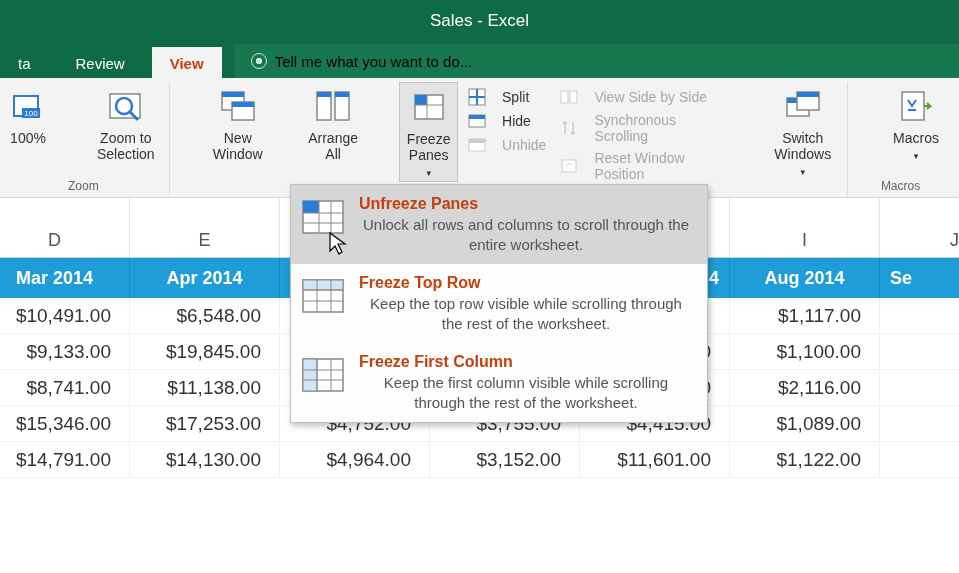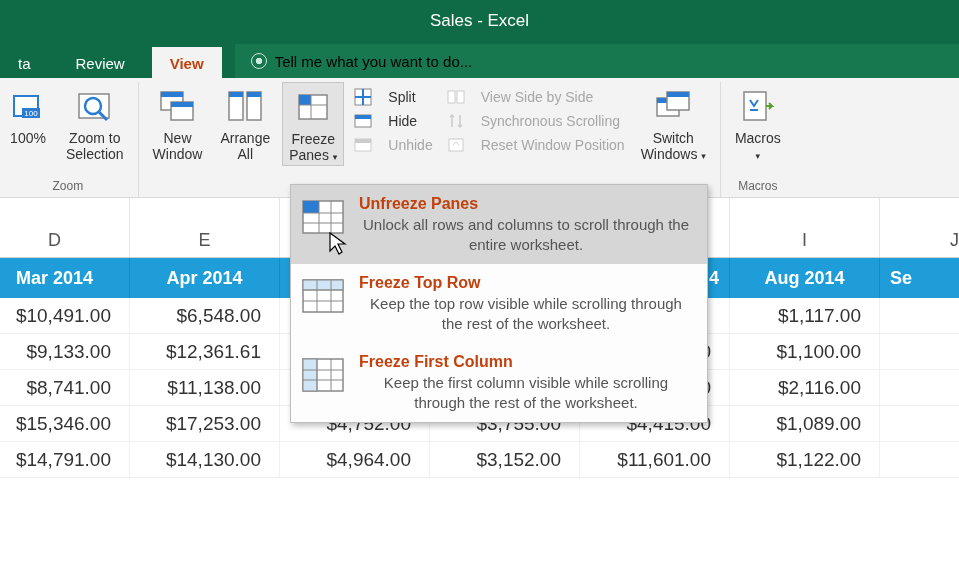--- a/index.html
+++ b/index.html
@@ -12,21 +12,21 @@
 .tab.active { background: #f3f3f3; color: #c2410c; font-weight: 600; text-align: right; }
 .tellme { flex: 0 0 auto; display: flex; align-items: center; padding: 0 16px; height: 34px; color: #000000; font-size: 15px; background: #17774f; margin-left: 4px; flex-grow: 1; }
 .bulb { width: 16px; height: 16px; border-radius: 50%; border: 1.5px solid #cde8dc; margin-right: 8px; position: relative; background: radial-gradient(#cde8dc 30%, transparent 31%); }
 
 .ribbon { background: #f3f3f3; height: 120px; border-bottom: 1px solid #d9d9d9; display: flex; padding: 4px 6px 0; }
 .rgroup { display: flex; flex-direction: column; align-items: center; border-right: 1px solid #dcdcdc; padding: 0 8px; }
 .rgroup:last-child { border-right: none; }
 .grp-body { display: flex; flex: 1; align-items: flex-start; gap: 6px; }
 .grp-label { font-size: 12px; color: #666; padding: 2px 0 4px; }
 
-.bigbtn { display: flex; flex-direction: column; align-items: center; justify-content: flex-start; width: auto; min-width: 48px; padding: 4px 6px 2px; cursor: pointer; text-align: center; line-height: 1.15; font-size: 14px; gap: 4px; }
+.bigbtn { display: flex; flex-direction: column; align-items: center; justify-content: flex-start; width: auto; min-width: 48px; padding: 4px 6px 2px; cursor: pointer; text-align: center; line-height: 1.15; font-size: 14px; gap: 4px; margin-left: 31px; }
 .bigbtn.active { background: #e3e3e3; border: 1px solid #c5c5c5; }
 .bigbtn-icon { width: 40px; height: 40px; display: flex; align-items: flex-start; justify-content: center; }
 
 .vstack { display: flex; flex-direction: column; gap: 2px; padding-top: 4px; }
 .smallbtn { display: flex; align-items: center; gap: 16px; padding: 2px 4px; font-size: 14px; color: #333; cursor: pointer; }
 .smallbtn.disabled { color: #a7a7a7; cursor: default; }
 .sm-icon { width: 18px; height: 18px; display: flex; align-items: center; justify-content: center; }
 
 .grid-area { position: relative; }
 .colhdrs { display: flex; height: 60px; border-bottom: 1px solid #d0d0d0; }
@@ -250,21 +250,21 @@
         <div class="datacell">$10,491.00</div>
         <div class="datacell">$6,548.00</div>
         <div class="datacell"></div>
         <div class="datacell"></div>
         <div class="datacell"></div>
         <div class="datacell">$1,117.00</div>
         <div class="datacell">$8</div>
       </div>
       <div class="datarow">
         <div class="datacell">$9,133.00</div>
-        <div class="datacell">$12,361.61</div>
+        <div class="datacell">$19,845.00</div>
         <div class="datacell">$4,411.00</div>
         <div class="datacell">$1,042.00</div>
         <div class="datacell">$9,355.00</div>
         <div class="datacell">$1,100.00</div>
         <div class="datacell">$10</div>
       </div>
       <div class="datarow">
         <div class="datacell">$8,741.00</div>
         <div class="datacell">$11,138.00</div>
         <div class="datacell">$2,521.00</div>

